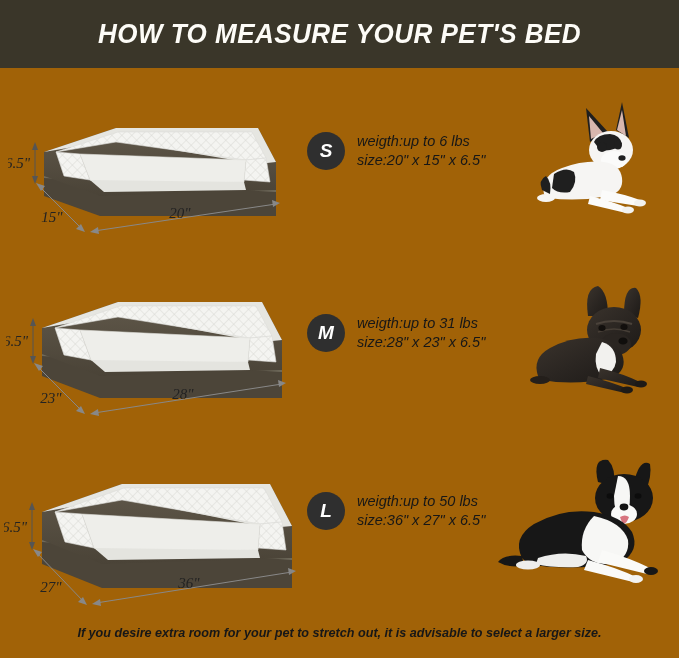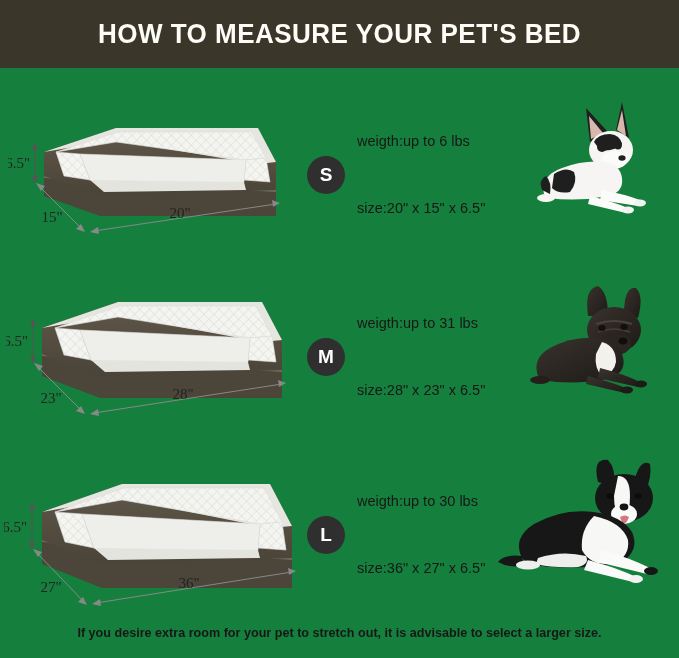--- a/index.html
+++ b/index.html
@@ -8,22 +8,23 @@
     padding: 0;
     background: #ffffff;
   }
   body {
     font-family: "Liberation Sans", sans-serif;
   }
   #page {
     position: relative;
     width: 679px;
     height: 658px;
-    background: #15803d;
+    background: #a16207;
     overflow: hidden;
+    font-style: italic;
   }
 
   
   .header-band {
     position: absolute;
     left: 0; top: 0;
     width: 679px;
     height: 68px;
     background: #3a3629;
   }
@@ -81,21 +82,20 @@
     font-family: "Liberation Sans", sans-serif;
     font-weight: bold;
     font-size: 19px;
     flex: 0 0 auto;
   }
   .spec-lines {
     display: flex;
     flex-direction: column;
     justify-content: center;
     line-height: 1.28;
-    gap: 48px;
   }
   .spec-lines span {
     font-family: "Liberation Sans", sans-serif;
     font-size: 14.5px;
     color: #171717;
     white-space: nowrap;
   }
 
   
   .dog-wrap {
@@ -345,21 +345,21 @@
         <line x1="92" y1="147" x2="288" y2="116" stroke="#888" stroke-width="1"></line>
         <polygon points="88,148 96,143 97,150" fill="#888"></polygon>
         <polygon points="292,115 284,112 285,119" fill="#888"></polygon>
         <text class="dimtext" x="185" y="132" text-anchor="middle">36"</text>
       </svg>
     </div>
 
     <div class="spec" style="left:307px; top:54px;">
       <div class="size-badge">L</div>
       <div class="spec-lines">
-        <span>weigth:up to 30 lbs</span>
+        <span>weigth:up to 50 lbs</span>
         <span>size:36" x 27" x 6.5"</span>
       </div>
     </div>
 
     <div class="dog-wrap" style="left:498px; top:8px;">
       <svg class="dog-svg" width="178" height="145" viewBox="0 0 178 145">
 
         <path d="M100 36 Q94 12 110 14 Q118 22 116 40 Z" fill="#171717"></path>
         <path d="M136 36 Q142 12 152 18 Q154 30 148 44 Z" fill="#171717"></path>
 

